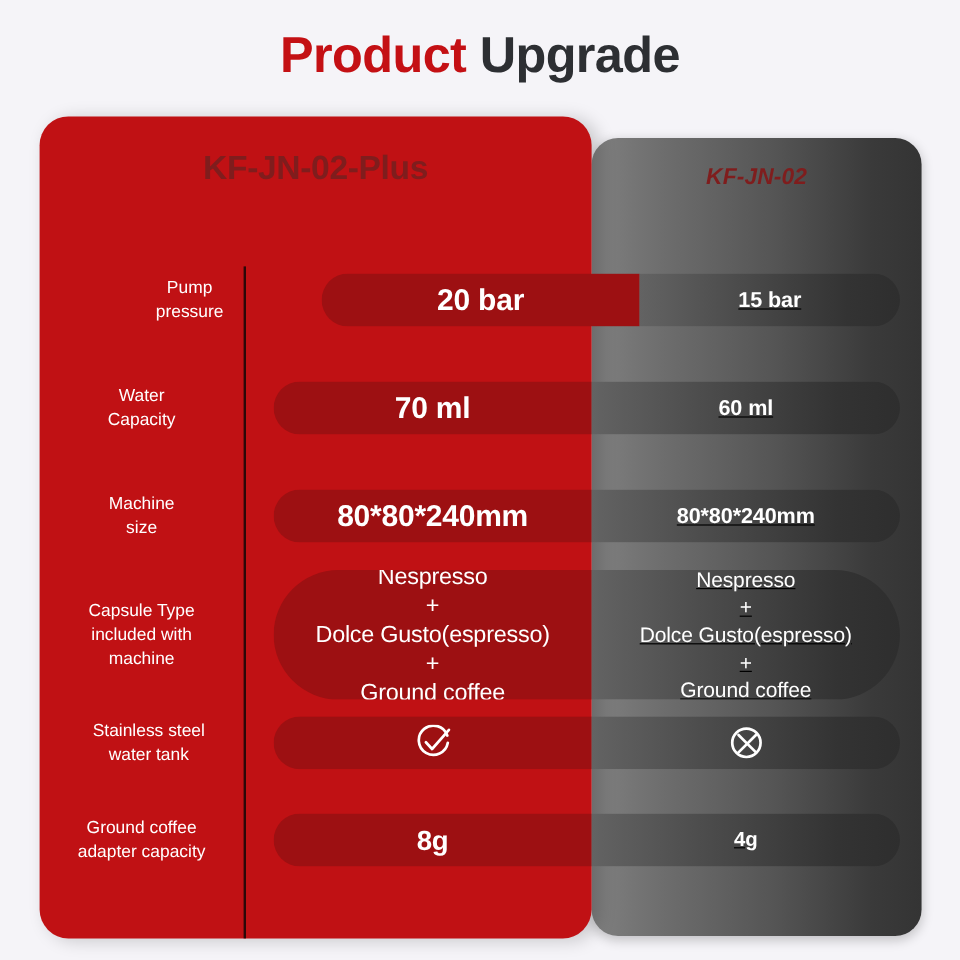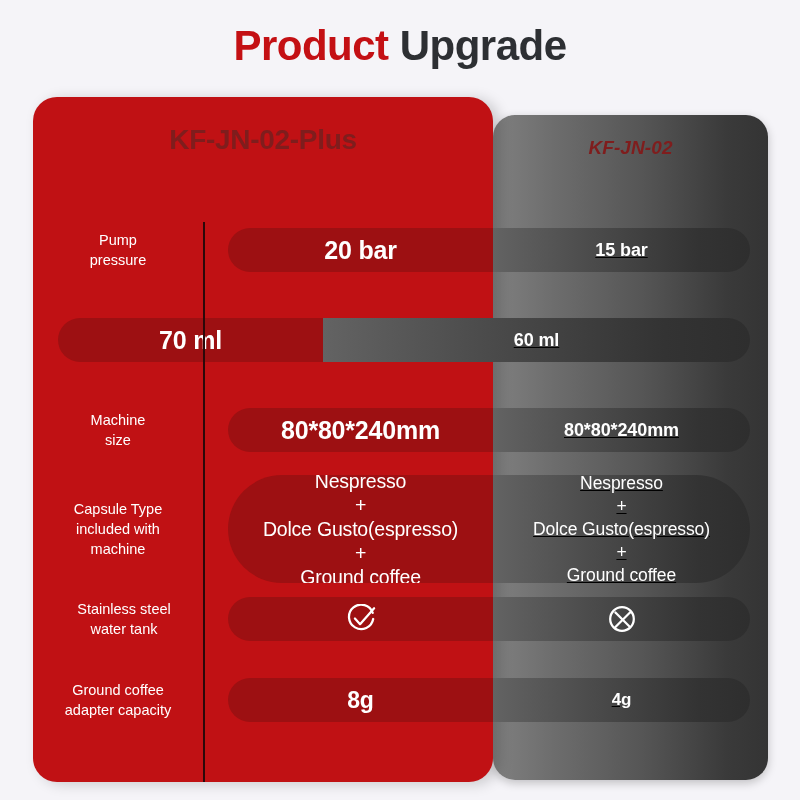--- a/index.html
+++ b/index.html
@@ -215,32 +215,34 @@
     <div class="panel" id="panel-old"></div>
     <div class="panel" id="panel-new"></div>
 
     <div class="panel-title" id="title-new">KF-JN-02-Plus</div>
     <div class="panel-title" id="title-old">KF-JN-02</div>
 
     <div id="divider"></div>
 
     <div id="rows">
         <div class="row" style="height: 90px;">
-          <div class="row-label" style="white-space: pre-line;">Pump
+          <div class="row-label" style="white-space: pre-line; margin-left: 40px;">Pump
 pressure</div>
           <div class="row-pill">
             <div class="pill-new">
               <div class="val-new">20 bar</div>
             </div>
             <div class="pill-old">
               <div class="val-old">15 bar</div>
             </div>
           </div>
         </div>
         <div class="row" style="height: 90px;">
+          <div class="row-label" style="white-space: pre-line;">Water
+Capacity</div>
           <div class="row-pill">
             <div class="pill-new">
               <div class="val-new">70 ml</div>
             </div>
             <div class="pill-old">
               <div class="val-old">60 ml</div>
             </div>
           </div>
         </div>
         <div class="row" style="height: 90px;">

